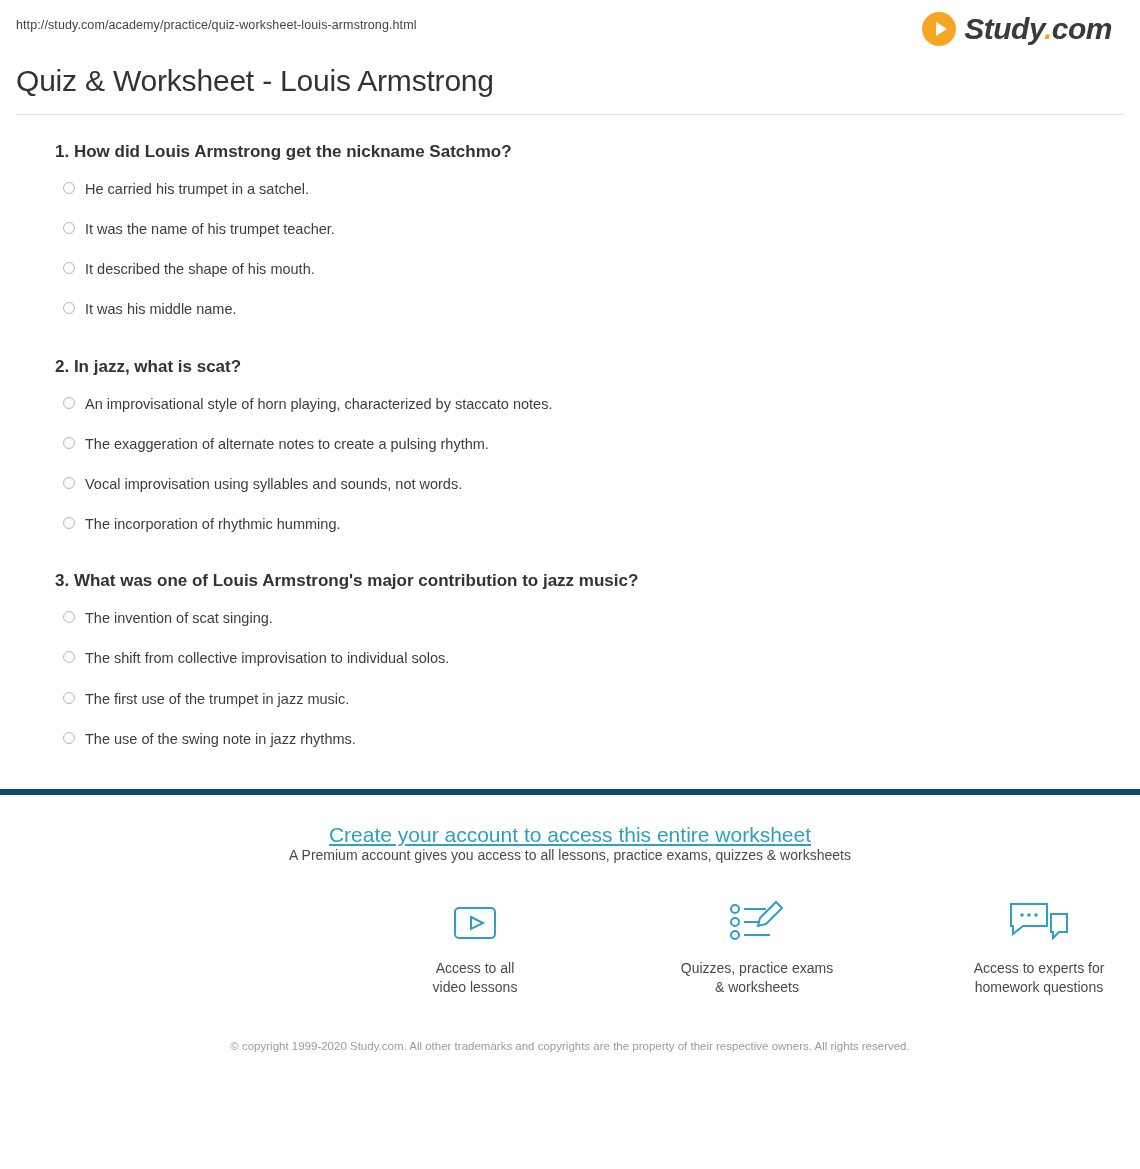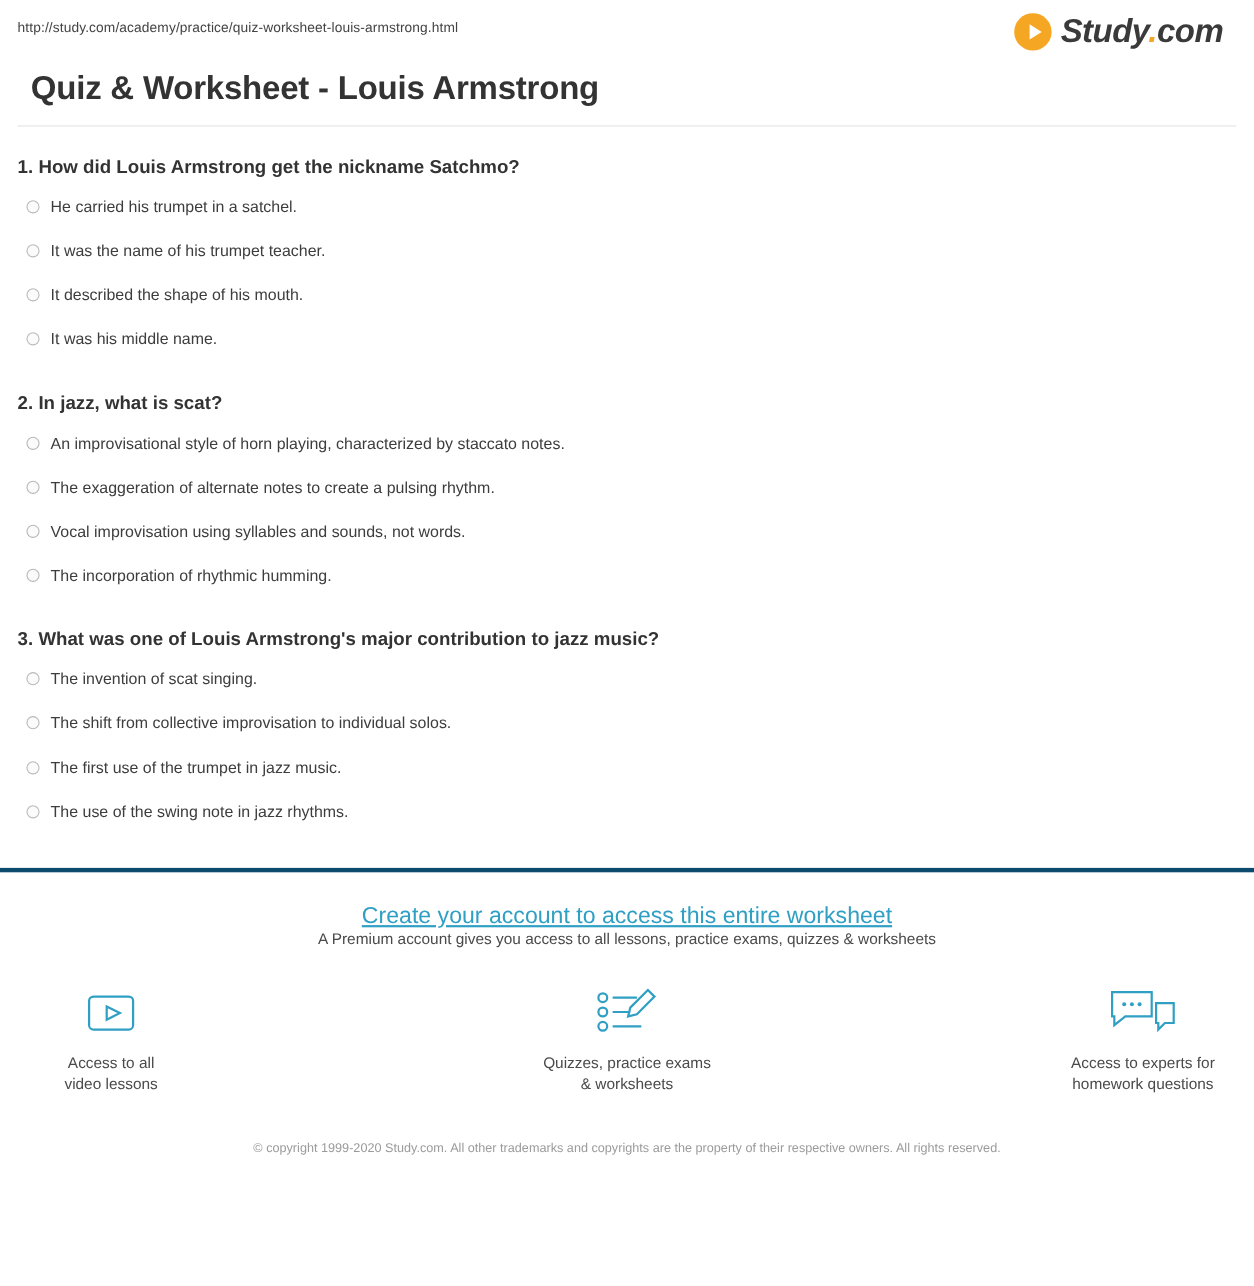--- a/index.html
+++ b/index.html
@@ -56,35 +56,36 @@
     font-weight: bold;
     color: #3a3a3a;
     letter-spacing: -0.5px;
   }
   .logo-text .dot { color: #f5a623; }
   .logo-text .com { color: #3a3a3a; font-weight: bold; }
 
   
   h1.page-title {
     font-size: 30px;
-    font-weight: bold;
+    font-weight: normal;
     color: #333;
-    margin: 18px 0 0 12px;
+    margin: 18px 0 0 0;
     padding: 0 16px 16px 16px;
     letter-spacing: -0.2px;
   }
   .rule {
     border: 0;
     border-top: 1px solid #e3e3e3;
     margin: 0 16px;
   }
 
   
   .questions {
     padding: 0 16px;
+    margin-left: 39px;
   }
   .question {
     padding-top: 26px;
   }
   .q-text {
     font-size: 17px;
     font-weight: bold;
     color: #333;
     margin: 0 0 6px 0;
     line-height: 1.3;
@@ -105,38 +106,38 @@
     border-radius: 50%;
     background: #fbfbfb;
     flex: 0 0 auto;
     margin-top: 2px;
   }
   .answer-label { display: block; }
 
   
   .promo {
     margin-top: 30px;
-    border-top: 4px solid #0c4a6e;
+    border-top: 6px solid #0c4a6e;
     padding: 28px 16px 0 16px;
     text-align: center;
   }
   .promo-title {
     color: #2f9fc4;
     font-size: 21px;
     margin: 0 0 10px 0;
     font-weight: normal;
   }
   .promo-sub {
     font-size: 14px;
     color: #4a4a4a;
     margin: 0;
   }
   .features {
     display: flex;
-    justify-content: space-between;
+    justify-content: flex-end;
     gap: 112px;
     margin-top: 34px;
   }
   .feature {
     width: 170px;
     text-align: center;
   }
   .feature .ficon {
     height: 52px;
     display: flex;

